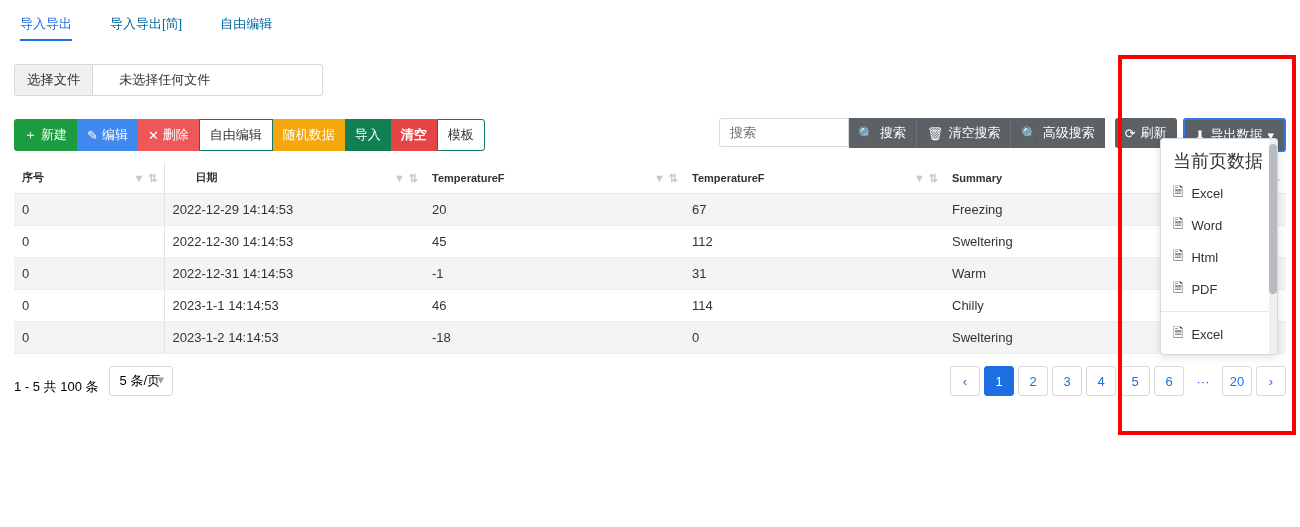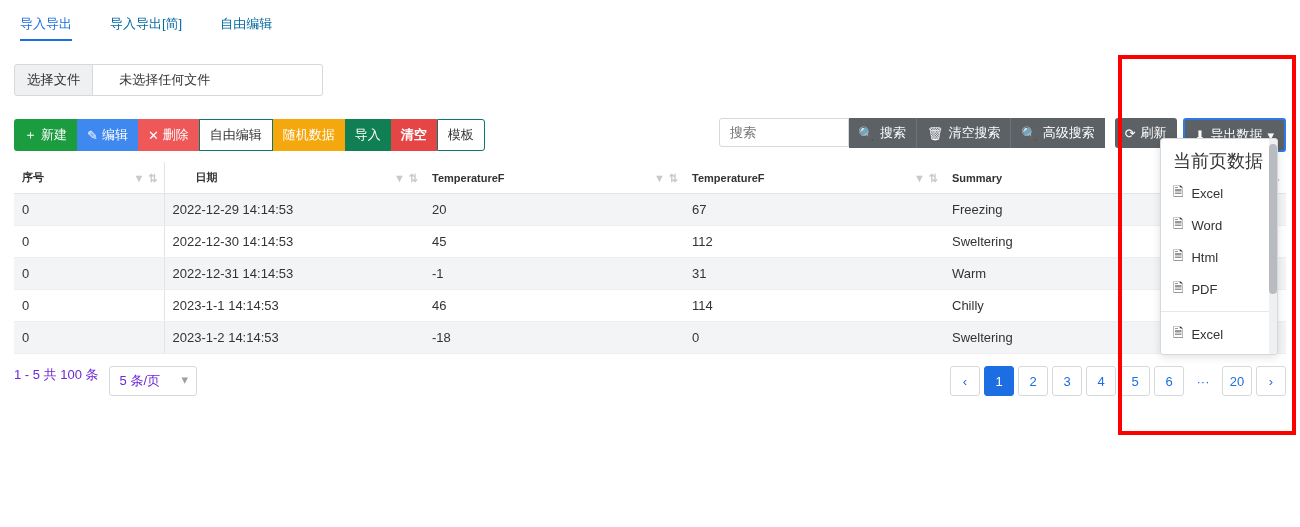--- a/index.html
+++ b/index.html
@@ -38,22 +38,22 @@
   th { text-align:left; font-weight:bold; font-size:11px; padding:8px 8px; background:#fff; border-bottom:1px solid #e2e4e7; position:relative; }
   th .hcontrols { position:absolute; right:6px; top:50%; transform:translateY(-50%); display:flex; gap:4px; color:#c6cacd; }
   td { padding:8px 8px; font-size:13px; border-bottom:1px solid #eceef0; }
   tbody tr:nth-child(odd) { background:#f2f4f5; }
   th.col-seq, td.col-seq { width:150px; border-right:1px solid #e2e4e7; }
   th.col-date { width:260px;padding-left:31px; }
   th.col-tc   { width:260px; }
   th.col-tf   { width:260px; }
 
   .pager-row { display:flex; justify-content:space-between; align-items:center; margin-top:12px; }
-  .pager-left { display:flex; align-items:flex-start; gap:10px; color:#6d28d9; }
-  .select { border:1px solid #d6d9dc; padding:5px 36px 5px 10px; border-radius:3px; background:#fff; position:relative; }
+  .pager-left { display:flex; align-items:flex-end; gap:10px; color:#000000; }
+  .select { border:1px solid #d6d9dc; padding:5px 12px 5px 10px; border-radius:3px; background:#fff; position:relative; }
   .select::after { content:"▾"; position:absolute; right:8px; color:#9aa0a4; }
 
   .pager { display:flex; align-items:center; gap:4px; }
   .pbtn { min-width:30px; height:30px; display:flex; align-items:center; justify-content:center; border:1px solid #d6d9dc; border-radius:3px; color:#1d6ee3; cursor:pointer; background:#fff; }
   .pbtn.current { background:#1d6ee3; color:#fff; border-color:#1d6ee3; }
   .pbtn.ell { border:none; cursor:default; }
 
   .dropdown { position:absolute; top:138px; right:22px; width:118px; max-height:218px; background:#fff; border:1px solid #d6d9dc; border-radius:3px; box-shadow:0 2px 8px rgba(0,0,0,.12); overflow:hidden; }
   .dd-scroll { position:absolute; right:0; top:0; bottom:0; width:8px; background:#eef0f1; }
   .dd-thumb { position:absolute; right:0; top:5px; width:8px; height:150px; background:#b8bcc0; border-radius:4px; }

